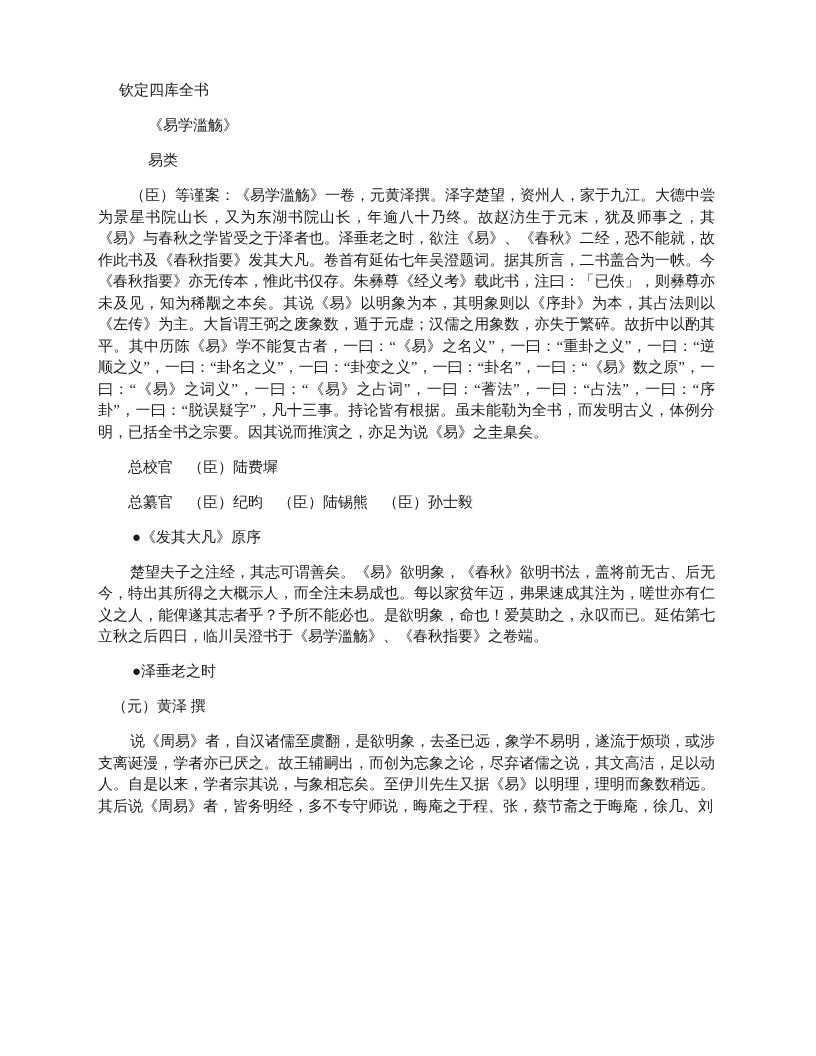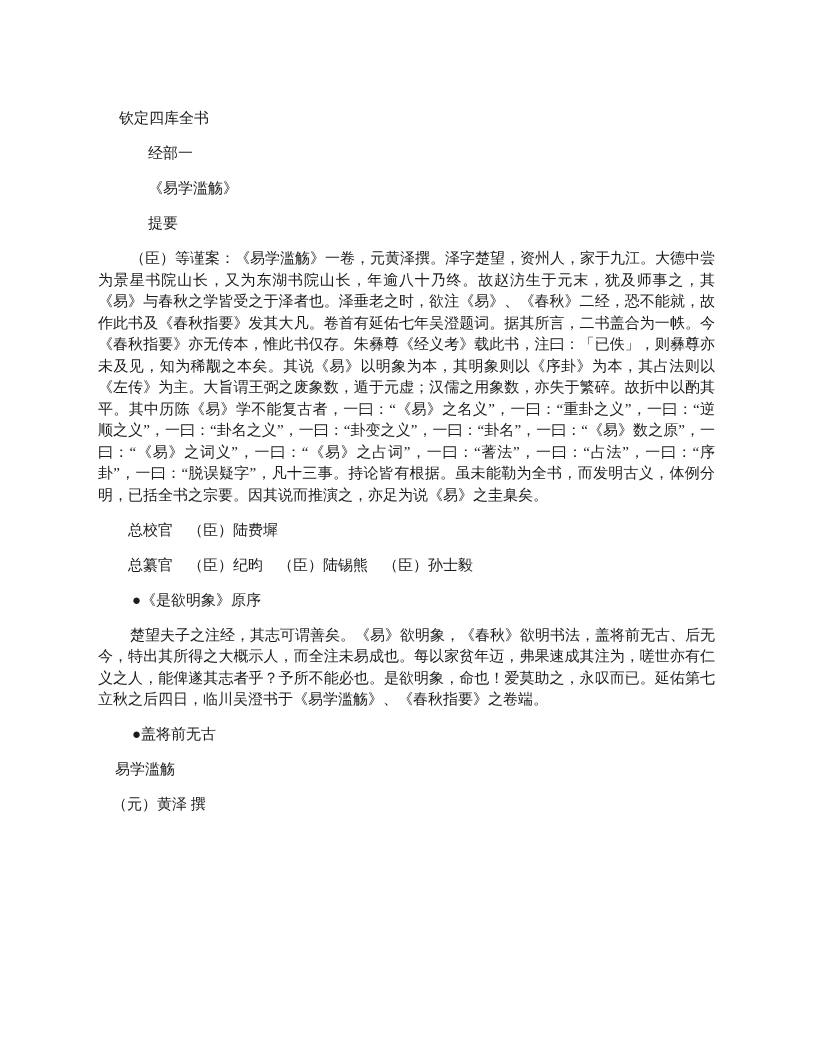--- a/index.html
+++ b/index.html
@@ -9,21 +9,21 @@
   }
   body {
     width: 816px;
     height: 1056px;
     overflow: hidden;
   }
   .page {
     box-sizing: border-box;
     width: 816px;
     height: 760px;
-    padding: 108px 101px 0 98px;
+    padding: 80px 101px 0 98px;
     background: #ffffff;
     font-family: "Liberation Serif", "DejaVu Serif", serif;
     font-size: 15px;
     line-height: 21.5px;
     color: #1b1b1b;
     letter-spacing: 0;
   }
   .page p {
     margin: 0 0 13.5px 0;
   }
@@ -39,38 +39,37 @@
   .indent-wt     { text-indent: 17px; }
   .indent-author { text-indent: 14px; }
 </style>
 </head>
 <body>
 
 <div class="page">
 
   <p class="indent-title">钦定四库全书</p>
 
-  <p class="indent-hdr">经部一</p>
 
   <p class="indent-hdr">《易学滥觞》</p>
 
+  <p class="indent-hdr">易类</p>
 
-  <p class="indent-hdr">提要</p>
 
   <p class="para">（臣）等谨案：《易学滥觞》一卷，元黄泽撰。泽字楚望，资州人，家于九江。大德中尝为景星书院山长，又为东湖书院山长，年逾八十乃终。故赵汸生于元末，犹及师事之，其《易》与春秋之学皆受之于泽者也。泽垂老之时，欲注《易》、《春秋》二经，恐不能就，故作此书及《春秋指要》发其大凡。卷首有延佑七年吴澄题词。据其所言，二书盖合为一帙。今《春秋指要》亦无传本，惟此书仅存。朱彝尊《经义考》载此书，注曰：「已佚」，则彝尊亦未及见，知为稀觏之本矣。其说《易》以明象为本，其明象则以《序卦》为本，其占法则以《左传》为主。大旨谓王弼之废象数，遁于元虚；汉儒之用象数，亦失于繁碎。故折中以酌其平。其中历陈《易》学不能复古者，一曰：“《易》之名义”，一曰：“重卦之义”，一曰：“逆顺之义”，一曰：“卦名之义”，一曰：“卦变之义”，一曰：“卦名”，一曰：“《易》数之原”，一曰：“《易》之词义”，一曰：“《易》之占词”，一曰：“蓍法”，一曰：“占法”，一曰：“序卦”，一曰：“脱误疑字”，凡十三事。持论皆有根据。虽未能勒为全书，而发明古义，体例分明，已括全书之宗要。因其说而推演之，亦足为说《易》之圭臬矣。</p>
 
 
   <p class="indent-off">总校官　（臣）陆费墀</p>
 
   <p class="indent-off">总纂官　（臣）纪昀　（臣）陆锡熊　（臣）孙士毅</p>
 
-  <p class="indent-bullet">●《是欲明象》原序</p>
+  <p class="indent-bullet">●《发其大凡》原序</p>
 
   <p class="para">楚望夫子之注经，其志可谓善矣。《易》欲明象，《春秋》欲明书法，盖将前无古、后无今，特出其所得之大概示人，而全注未易成也。每以家贫年迈，弗果速成其注为，嗟世亦有仁义之人，能俾遂其志者乎？予所不能必也。是欲明象，命也！爱莫助之，永叹而已。延佑第七立秋之后四日，临川吴澄书于《易学滥觞》、《春秋指要》之卷端。</p>
 
-  <p class="indent-bullet">●盖将前无古</p>
+  <p class="indent-bullet">●泽垂老之时</p>
 
-  <p class="indent-wt">易学滥觞</p>
 
   <p class="indent-author">（元）黄泽 撰</p>
 
+  <p class="para">说《周易》者，自汉诸儒至虞翻，是欲明象，去圣已远，象学不易明，遂流于烦琐，或涉支离诞漫，学者亦已厌之。故王辅嗣出，而创为忘象之论，尽弃诸儒之说，其文高洁，足以动人。自是以来，学者宗其说，与象相忘矣。至伊川先生又据《易》以明理，理明而象数稍远。其后说《周易》者，皆务明经，多不专守师说，晦庵之于程、张，蔡节斋之于晦庵，徐几、刘</p>
 
 </div>
 
 </body></html>

